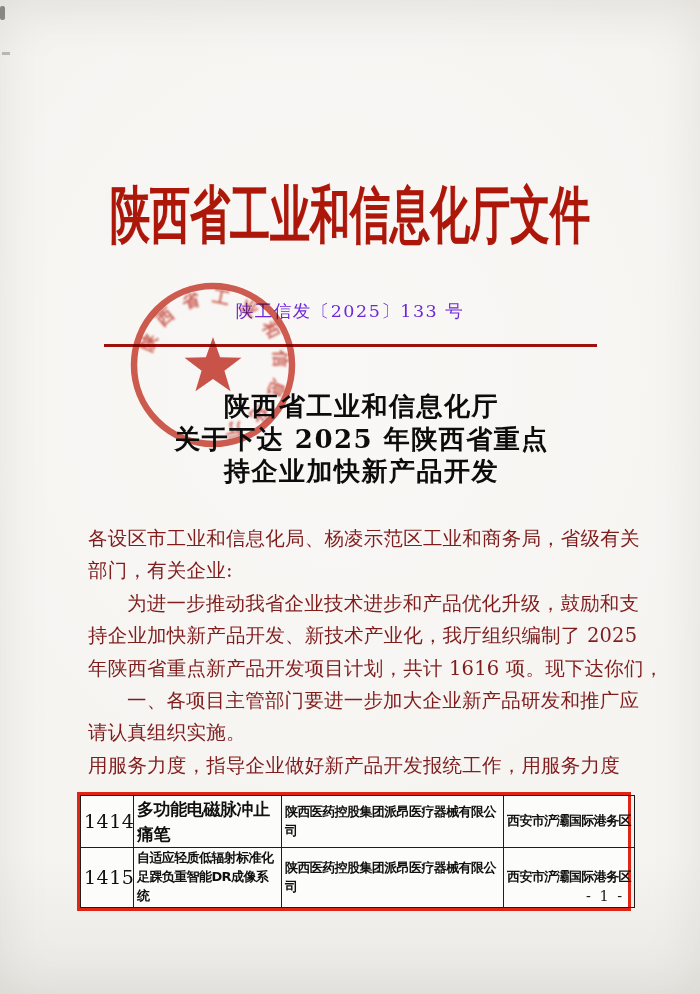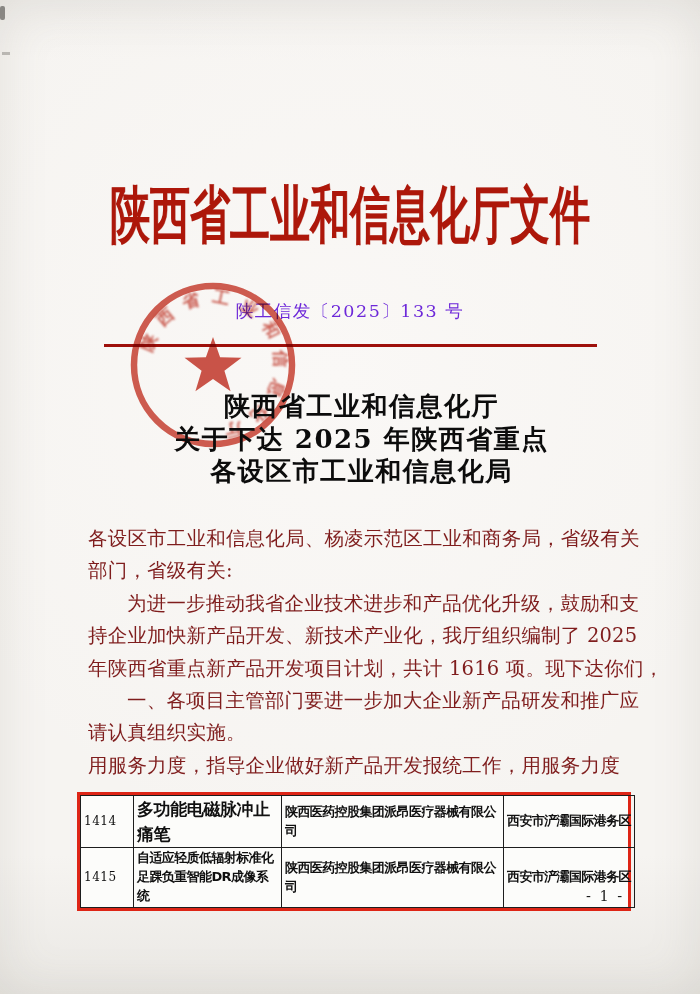--- a/index.html
+++ b/index.html
@@ -102,21 +102,21 @@
     letter-spacing:-0.6px;
     line-height:1.45;
     color:#101010;
     overflow:hidden;
   }
   .excerpt-table tr.r1 td { height:33px; }
   .excerpt-table tr.r2 td { height:47px; }
   .excerpt-table td.num {
     font-family:"DejaVu Serif","Liberation Serif",serif;
     font-weight:normal;
-    font-size:12px;
+    font-size:19px;
     letter-spacing:0.5px;
   }
   .excerpt-table col.c1 { width:53px; }
   .excerpt-table col.c2 { width:148px; }
   .excerpt-table col.c3 { width:222px; }
   .excerpt-table col.c4 { width:131px; }
   .excerpt-table td.prod1 { font-size:17px; letter-spacing:-0.4px; }
 
   .page-number {
     left:565px; top:888px;
@@ -152,26 +152,26 @@
     <polygon class="star" points="95,67 102.1,87.3 123.5,87.7 106.4,100.7 112.6,121.3 95,109 77.4,121.3 83.6,100.7 66.5,87.7 87.9,87.3" fill="#c53527" opacity="0.9"></polygon>
     <text class="rtext" font-size="17" fill="#c43628" opacity="0.85" letter-spacing="11" font-family="DejaVu Sans, Liberation Sans, sans-serif" font-weight="bold">
       <textPath href="#ringpath" startOffset="3%">陕西省工业和信息化厅</textPath>
     </text>
   </svg>
 </div>
 
 <div class="abs title-block">
   <div>陕西省工业和信息化厅</div>
   <div>关于下达 2025 年陕西省重点</div>
-  <div>各设区市工业和信息化局</div>
+  <div>持企业加快新产品开发</div>
 </div>
 
 <div class="abs body-text">
   <div class="line">各设区市工业和信息化局、杨凌示范区工业和商务局，省级有关</div>
-  <div class="line">部门，省级有关:</div>
+  <div class="line">部门，有关企业:</div>
   <div class="line ind">为进一步推动我省企业技术进步和产品优化升级，鼓励和支</div>
   <div class="line">持企业加快新产品开发、新技术产业化，我厅组织编制了 2025</div>
   <div class="line">年陕西省重点新产品开发项目计划，共计 1616 项。现下达你们，</div>
   <div class="line ind">一、各项目主管部门要进一步加大企业新产品研发和推广应</div>
   <div class="line">请认真组织实施。</div>
   <div class="line">用服务力度，指导企业做好新产品开发报统工作，用服务力度</div>
 </div>
 
 <div class="abs excerpt-table">
   <table>

